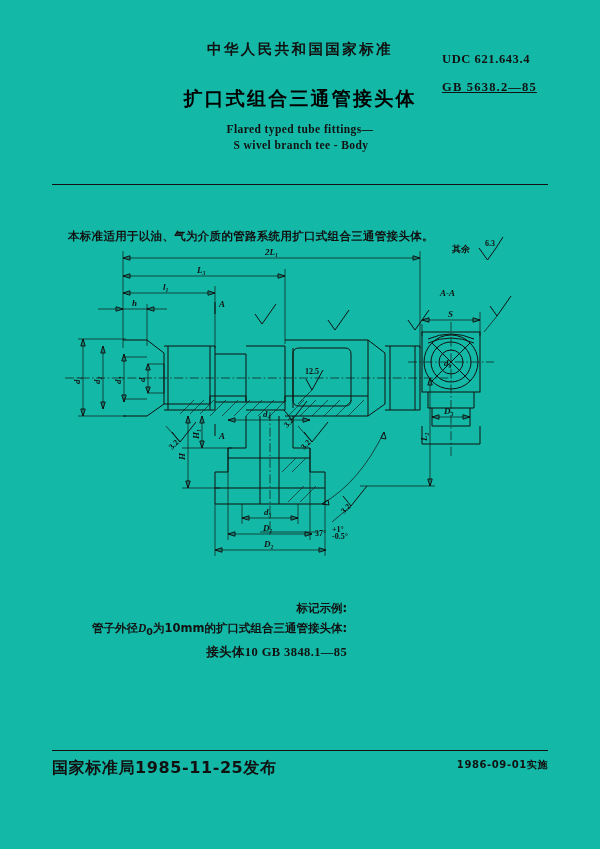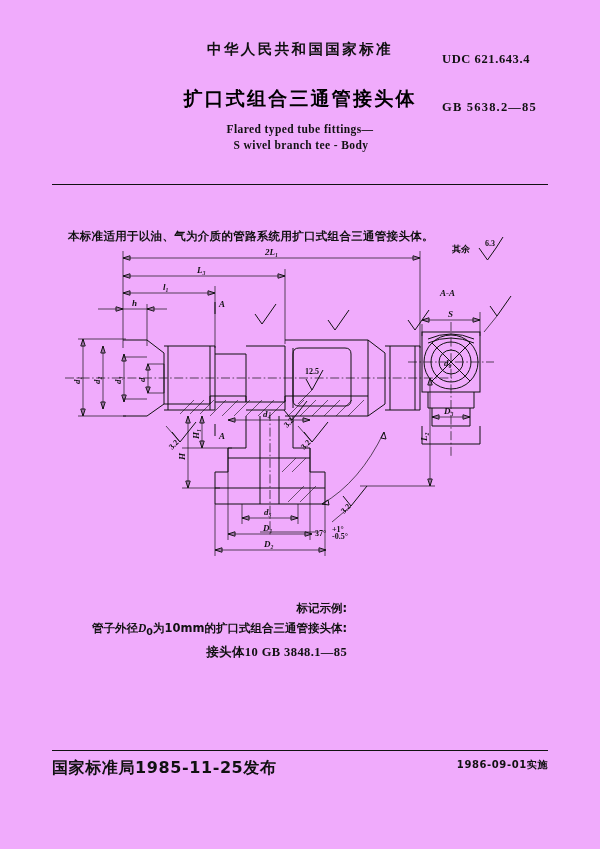--- a/index.html
+++ b/index.html
@@ -12,21 +12,21 @@
     height: 849px;
     position: relative;
     font-family: "Liberation Serif", "DejaVu Serif", serif;
     color: #111111;
     overflow: hidden;
   }
 
   .page {
     position: absolute;
     inset: 0;
-    background: #f0abfc;
+    background: #14b8a6;
   }
 
   
   .hdr-national {
     position: absolute;
     left: 0; right: 0;
     top: 40px;
     text-align: center;
     font-family: "DejaVu Sans", "Liberation Sans", sans-serif;
     font-weight: bold;
@@ -66,25 +66,26 @@
     left: 442px;
     top: 52px;
     font-family: "Liberation Serif", "DejaVu Serif", serif;
     font-weight: bold;
     font-size: 12.5px;
     letter-spacing: 0.6px;
   }
   .hdr-gb {
     position: absolute;
     left: 442px;
-    top: 100px;
+    top: 80px;
     font-family: "Liberation Serif", "DejaVu Serif", serif;
     font-weight: bold;
     font-size: 12.5px;
     letter-spacing: 1.2px;
+    text-decoration: underline;
   }
 
   .rule-top {
     position: absolute;
     left: 52px;
     right: 52px;
     top: 184px;
     height: 0;
     border-top: 1.6px solid #111;
   }

